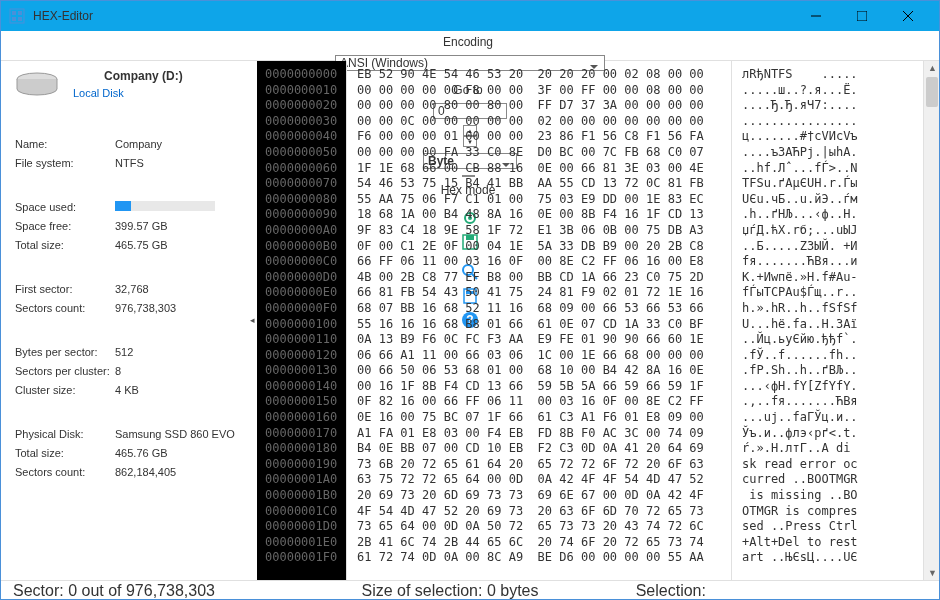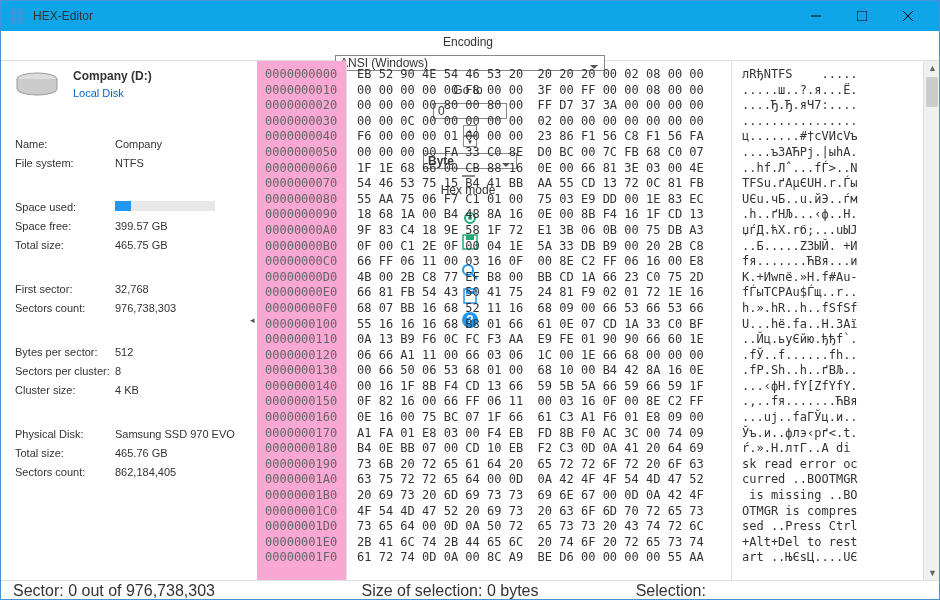--- a/index.html
+++ b/index.html
@@ -21,31 +21,31 @@
 .unit { width: 94px; font-weight: bold; }
 .chk { width: 13px; height: 13px; border: 1px solid #888; background: #fff; margin-right: 4px; }
 .toolbar-spacer { flex: 1; }
 .tb-icon { width: 24px; height: 24px; display: flex; align-items: center; justify-content: center; cursor: pointer; }
 .main { display: flex; height: 519px; }
 .sidebar { width: 252px; padding: 8px 14px; overflow: hidden; position: relative; }
 .splitter { width: 4px; background: #fff; cursor: ew-resize; position: relative; }
 .splitter:before { content: "◂"; position: absolute; top: 254px; left: -3px; font-size: 9px; color: #555; }
 .disk-hdr { display: flex; gap: 14px; margin-bottom: 14px; }
 .disk-img { width: 44px; height: 26px; margin-top: 2px; }
-.disk-name { font-weight: 600; margin-bottom: 4px; }
+.disk-name { font-weight: 600; margin-bottom: 4px; margin-left: 31px; }
 .disk-sub { color: #0066cc; font-size: 11px; cursor: pointer; }
 .row { display: flex; margin: 7px 0; font-size: 11px; }
 .row .k { width: 100px; color: #333; }
 .row .v { color: #333; }
 .prog-wrap { width: 100px; height: 10px; background: #e8e8e8; }
 .prog { height: 100%; background: #2196f3; width: 16%; }
 .gap { height: 18px; }
 .hex { flex: 1; display: flex; position: relative; }
 .col { padding: 6px 0 0 4px; font-family: Consolas, monospace; font-size: 12px; white-space: pre; line-height: 15.6px; }
-.col.off { background: #f9a8d4; width: 90px; color: #666; border-right: 1px solid #e0e0e0; padding-left: 8px; }
+.col.off { background: #000000; width: 90px; color: #666; border-right: 1px solid #e0e0e0; padding-left: 8px; }
 .col.bytes { width: 384px; color: #333; padding-left: 10px; }
 .col.ascii { flex: 1; color: #333; border-left: 1px solid #e0e0e0; padding-left: 10px; }
 .vscroll { width: 16px; background: #f0f0f0; border-left: 1px solid #e0e0e0; position: relative; }
 .vscroll .thumb { position: absolute; top: 16px; left: 2px; width: 12px; height: 30px; background: #ccc; border-radius: 2px; }
 .vscroll .arr { position: absolute; left: 4px; font-size: 9px; color: #666; }
 .vscroll .arr.up { top: 2px; }
 .vscroll .arr.dn { bottom: 2px; }
 .status { height: 20px; border-top: 1px solid #e0e0e0; display: flex; align-items: center; font-size: 16px; padding: 0 12px; color: #333; }
 .status .cell { flex: 1; }
 .status .cell.c { text-align: center; }
@@ -196,21 +196,21 @@
         <div class="k">Sectors per cluster:</div>
         <div class="v">8</div>
       </div>
     <div class="row">
         <div class="k">Cluster size:</div>
         <div class="v">4 KB</div>
       </div>
     <div class="gap"></div>
     <div class="row">
         <div class="k">Physical Disk:</div>
-        <div class="v">Samsung SSD 970 EVO</div>
+        <div class="v">Samsung SSD 860 EVO</div>
       </div>
     <div class="row">
         <div class="k">Total size:</div>
         <div class="v">465.76 GB</div>
       </div>
     <div class="row">
         <div class="k">Sectors count:</div>
         <div class="v">862,184,405</div>
       </div>
   </div>

